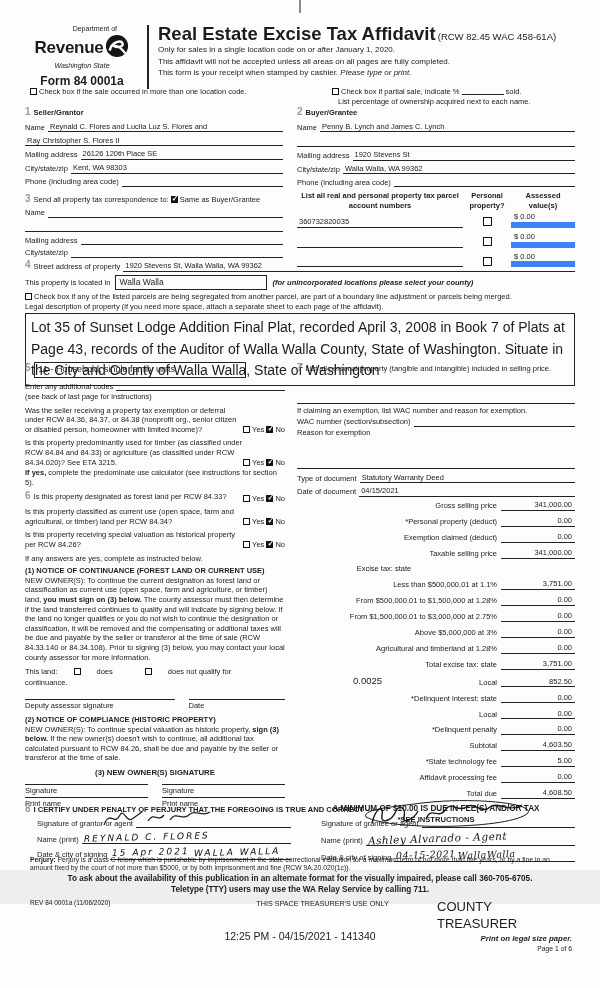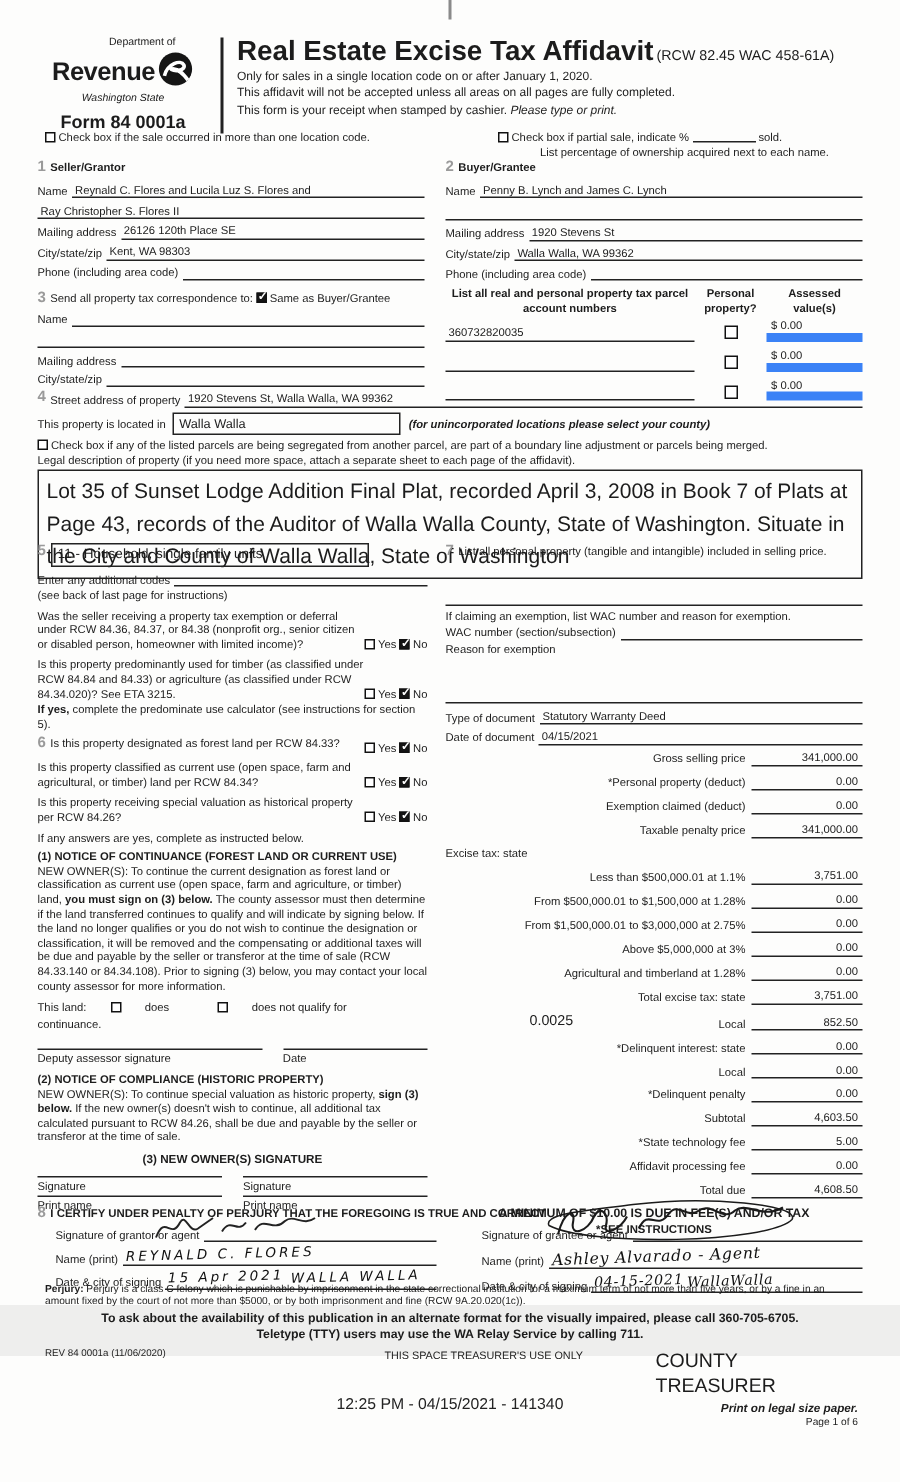--- a/index.html
+++ b/index.html
@@ -28,21 +28,21 @@
   .cb{display:inline-block;width:7px;height:7px;border:1px solid #111;vertical-align:-1px;
       margin-right:2px;position:relative;background:#fff;flex:none;}
   .cb.on{background:#151515;}
   .cb.on::after{content:"\2713";position:absolute;left:0;top:-2px;color:#fff;font-size:8px;
       font-weight:bold;line-height:8px;}
 
   .chkrow{position:absolute;top:87px;left:30px;right:25px;display:flex;}
   .chkL{width:280px;}
   .chkR{flex:1;padding-left:22px;}
   .mini-fill{display:inline-block;width:42px;border-bottom:1px solid #222;height:8px;vertical-align:-1px;}
-  .ind{margin-left:28px;}
+  .ind{margin-left:6px;}
 
   
   .fl{display:flex;align-items:flex-end;margin-bottom:3.2px;}
   .lab{white-space:nowrap;padding-right:3px;}
   .fill{flex:1;border-bottom:1px solid #222;padding:0 2px;min-height:9.5px;white-space:nowrap;position:relative;}
   .secno{color:#9a9a9a;font-weight:bold;font-size:10px;margin-right:3px;}
   .sechead{margin-bottom:3px;}
 
   .cols1{position:absolute;top:106px;left:25px;right:25px;display:flex;}
   .c1L{width:272px;padding-right:14px;}
@@ -88,21 +88,21 @@
   .sigpair{display:flex;margin-bottom:2px;}
   .sigpair>div{flex:1;}
   .sigpair>div:first-child{margin-right:14px;}
 
   
   .hr{border:none;border-top:1px solid #222;margin:2px 0;}
   .trow{display:flex;align-items:flex-end;margin-bottom:5.4px;}
   .tlbl{flex:1;text-align:right;padding-right:4px;white-space:nowrap;}
   .tval{width:74px;border-bottom:1px solid #222;text-align:right;padding-right:3px;min-height:9.5px;}
   .tsp{width:74px;}
-  .theader{flex:1;padding-right:30px;}
+  .theader{flex:1;text-align:center;padding-right:30px;}
   .lrflex{flex:1;display:flex;justify-content:space-between;padding-left:56px;padding-right:4px;align-items:flex-end;}
   .rate{font-size:9.5px;}
   .minnote{font-weight:bold;font-size:8.2px;text-align:center;margin-top:2px;}
   .seeinstr{font-weight:bold;font-size:7.6px;text-align:center;}
 
   
   .sec8{position:absolute;top:803px;left:25px;right:25px;}
   .s8head{font-weight:bold;font-size:7.6px;margin-bottom:3px;}
   .s8cols{display:flex;}
   .s8cols>div{flex:1;padding-left:12px;}
@@ -365,21 +365,21 @@
         </div>
       <div class="trow">
           <span class="tlbl">*Personal property (deduct)</span>
           <span class="tval">0.00</span>
         </div>
       <div class="trow">
           <span class="tlbl">Exemption claimed (deduct)</span>
           <span class="tval">0.00</span>
         </div>
       <div class="trow">
-          <span class="tlbl">Taxable penalty price</span>
+          <span class="tlbl">Taxable selling price</span>
           <span class="tval">341,000.00</span>
         </div>
       <div class="trow">
           <span class="theader">Excise tax: state</span>
           <span class="tsp"></span>
         </div>
       <div class="trow">
           <span class="tlbl">Less than $500,000.01 at 1.1%</span>
           <span class="tval">3,751.00</span>
         </div>

